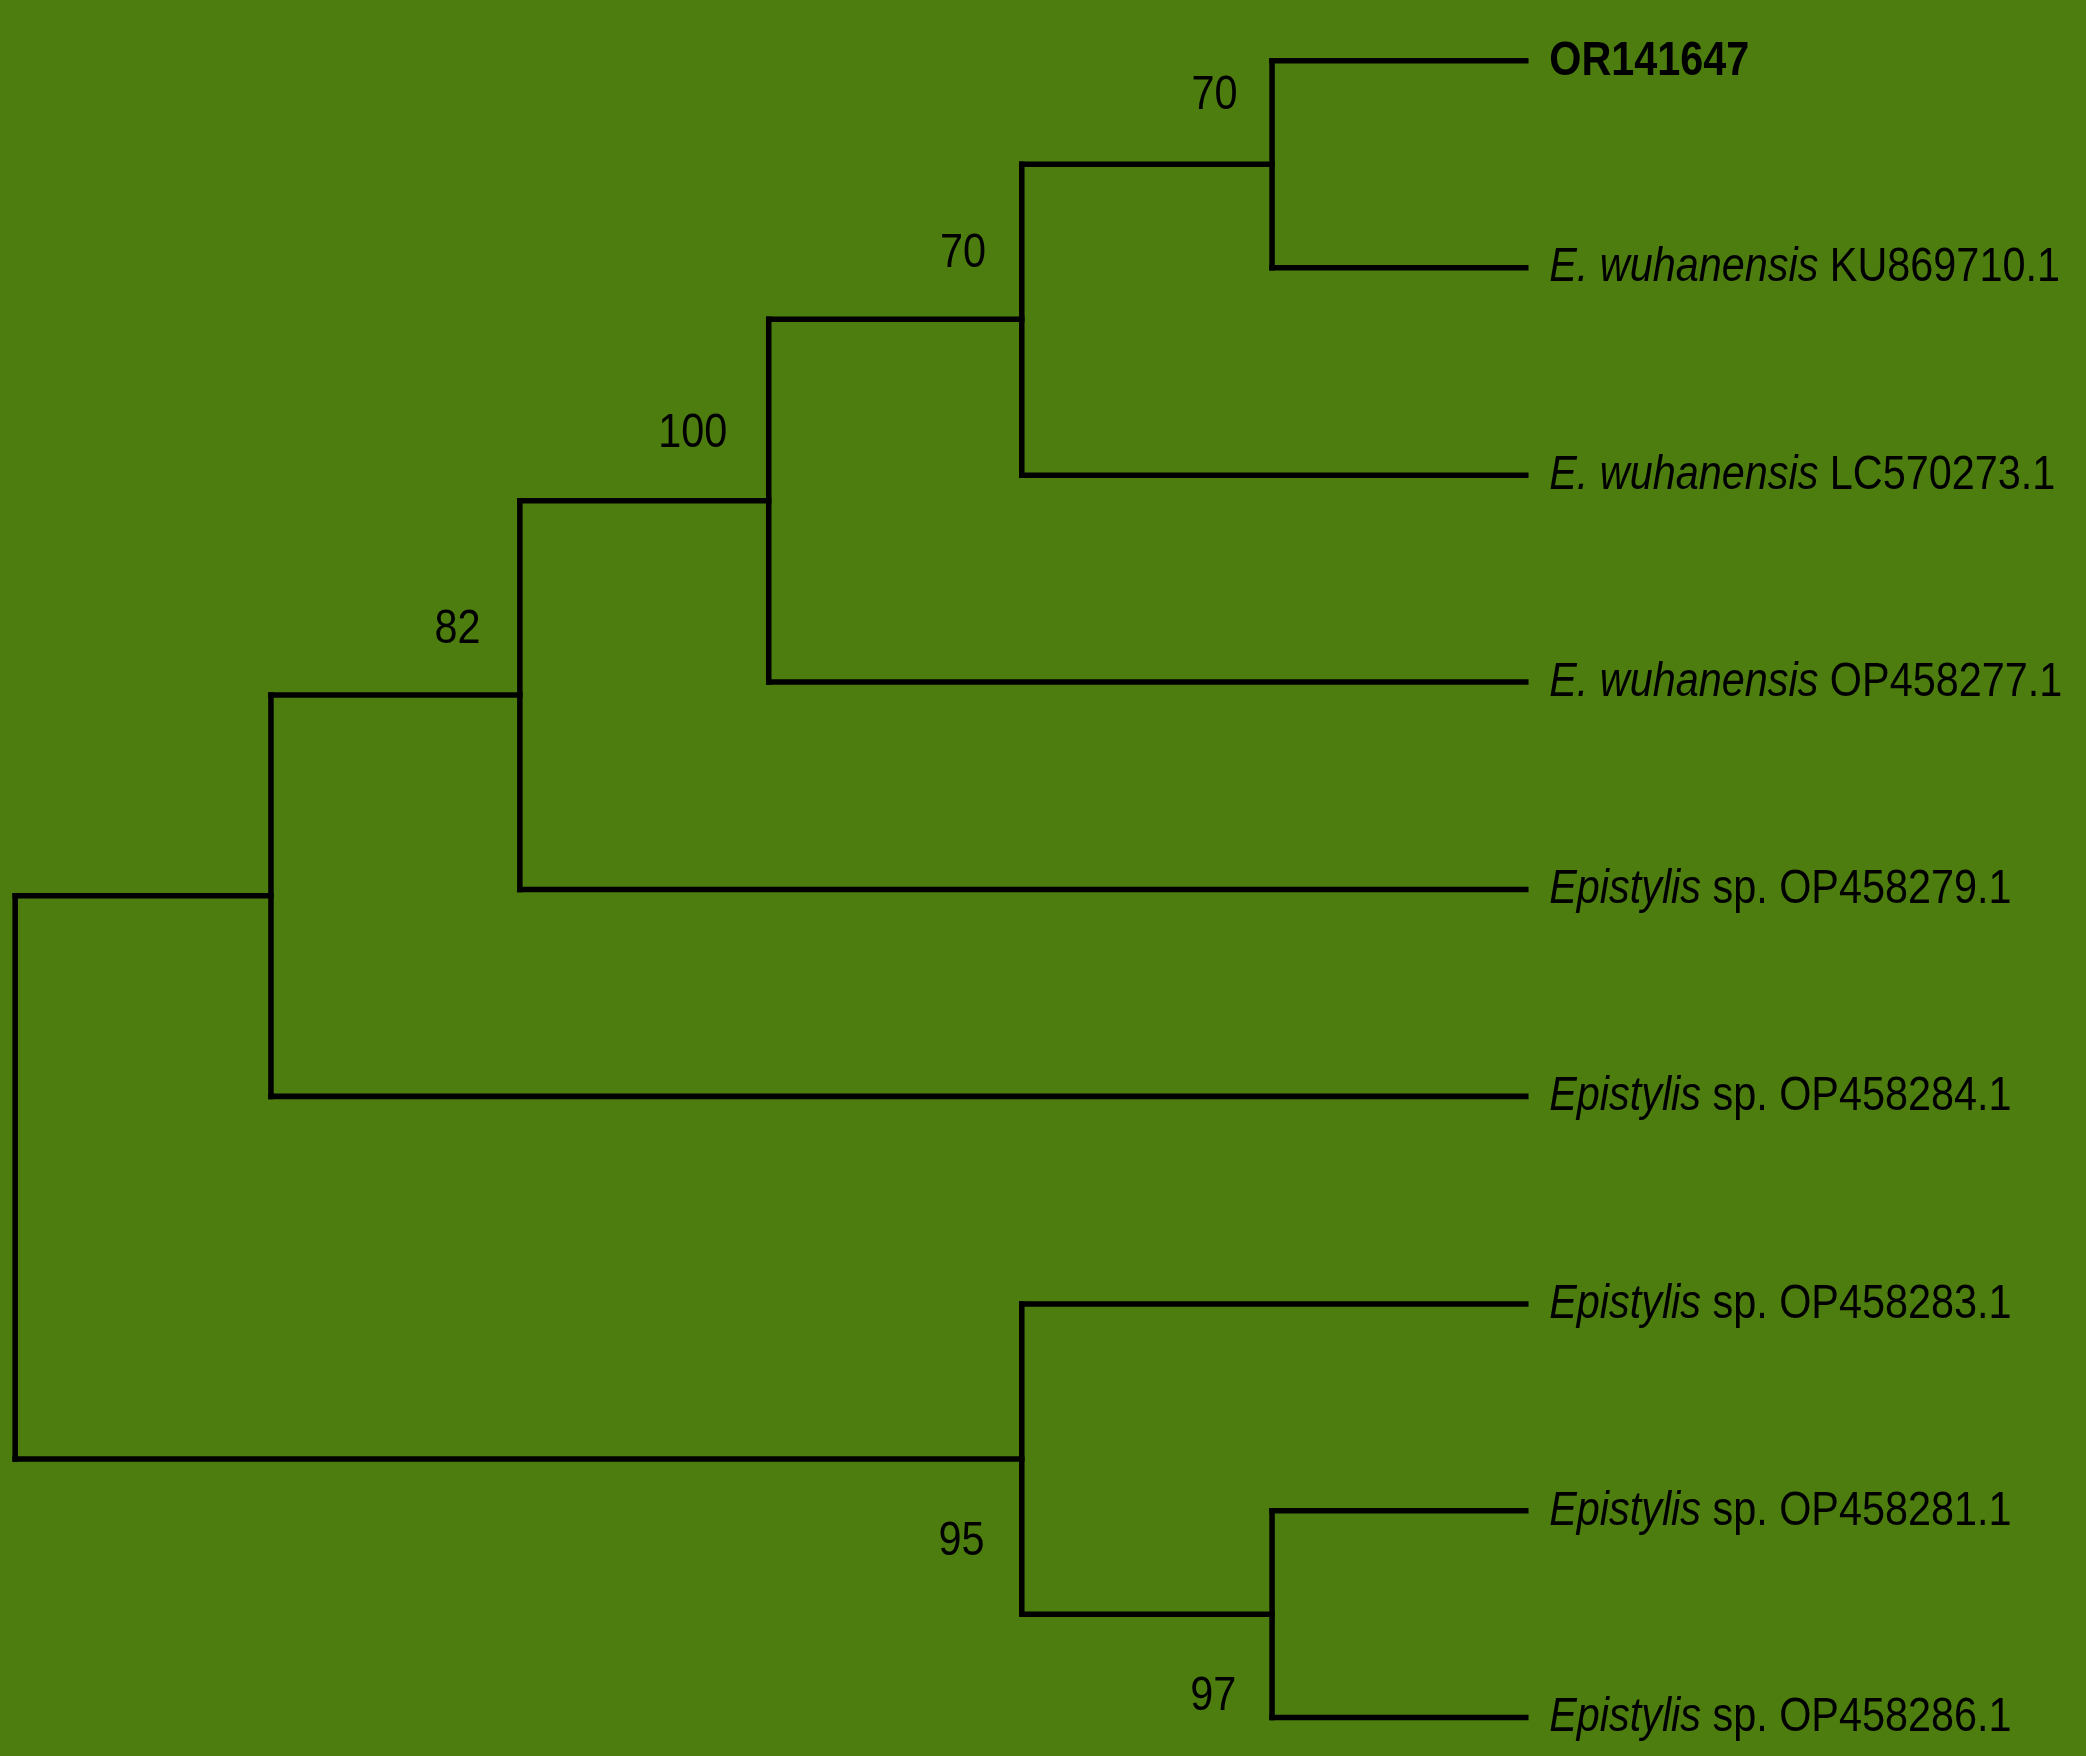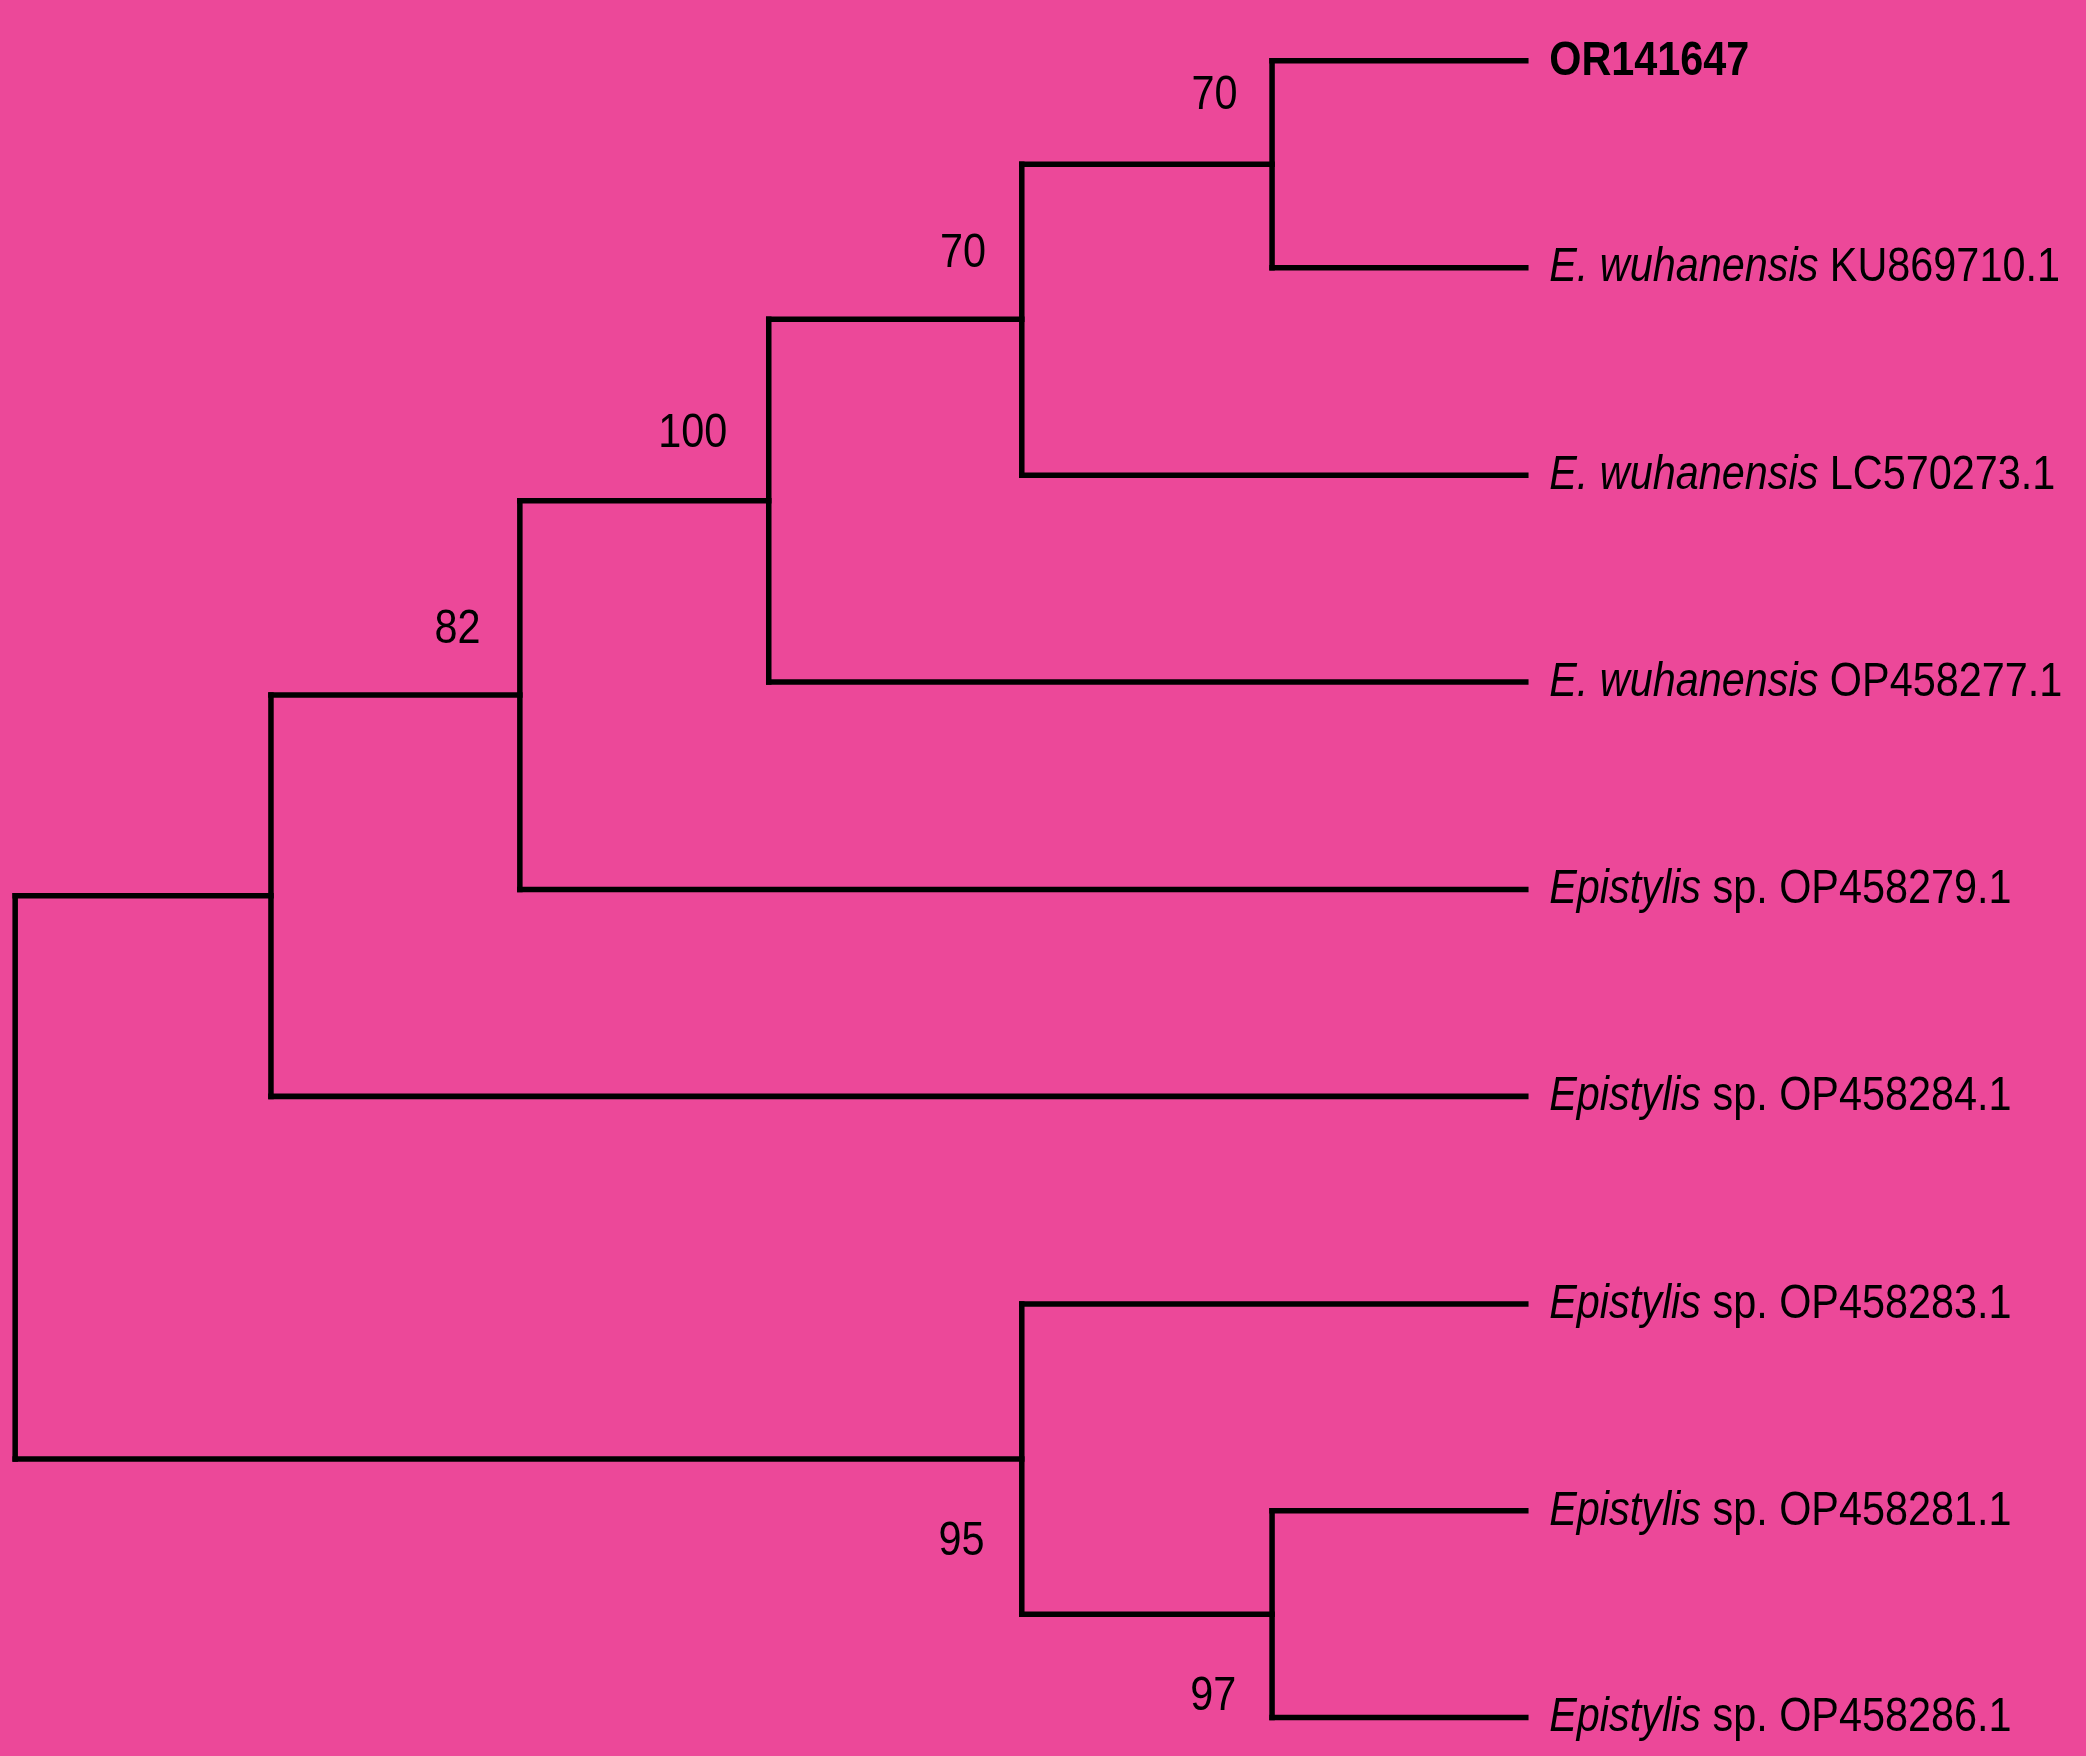--- a/index.html
+++ b/index.html
@@ -5,21 +5,21 @@
 <style>
   html, body {
     margin: 0;
     padding: 0;
     background: #ffffff;
   }
   .figure {
     position: relative;
     width: 2087px;
     height: 1757px;
-    background: #ec4899;
+    background: #4d7c0f;
     overflow: hidden;
   }
   svg text {
     font-family: "Liberation Sans", "DejaVu Sans", sans-serif;
   }
 </style>
 </head>
 <body>
 
 <main class="figure">

